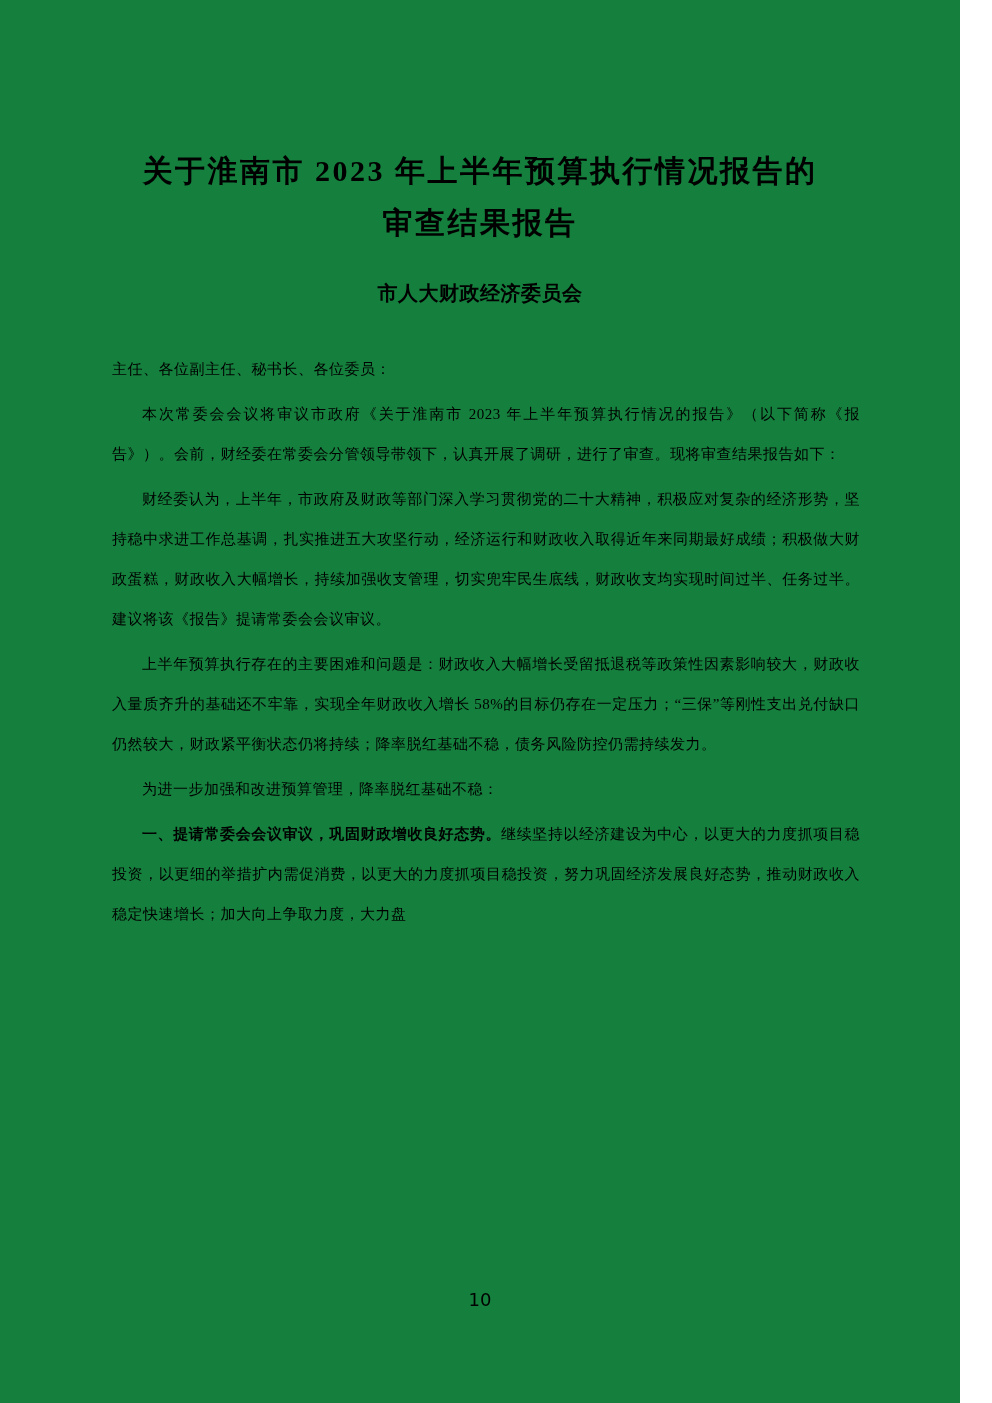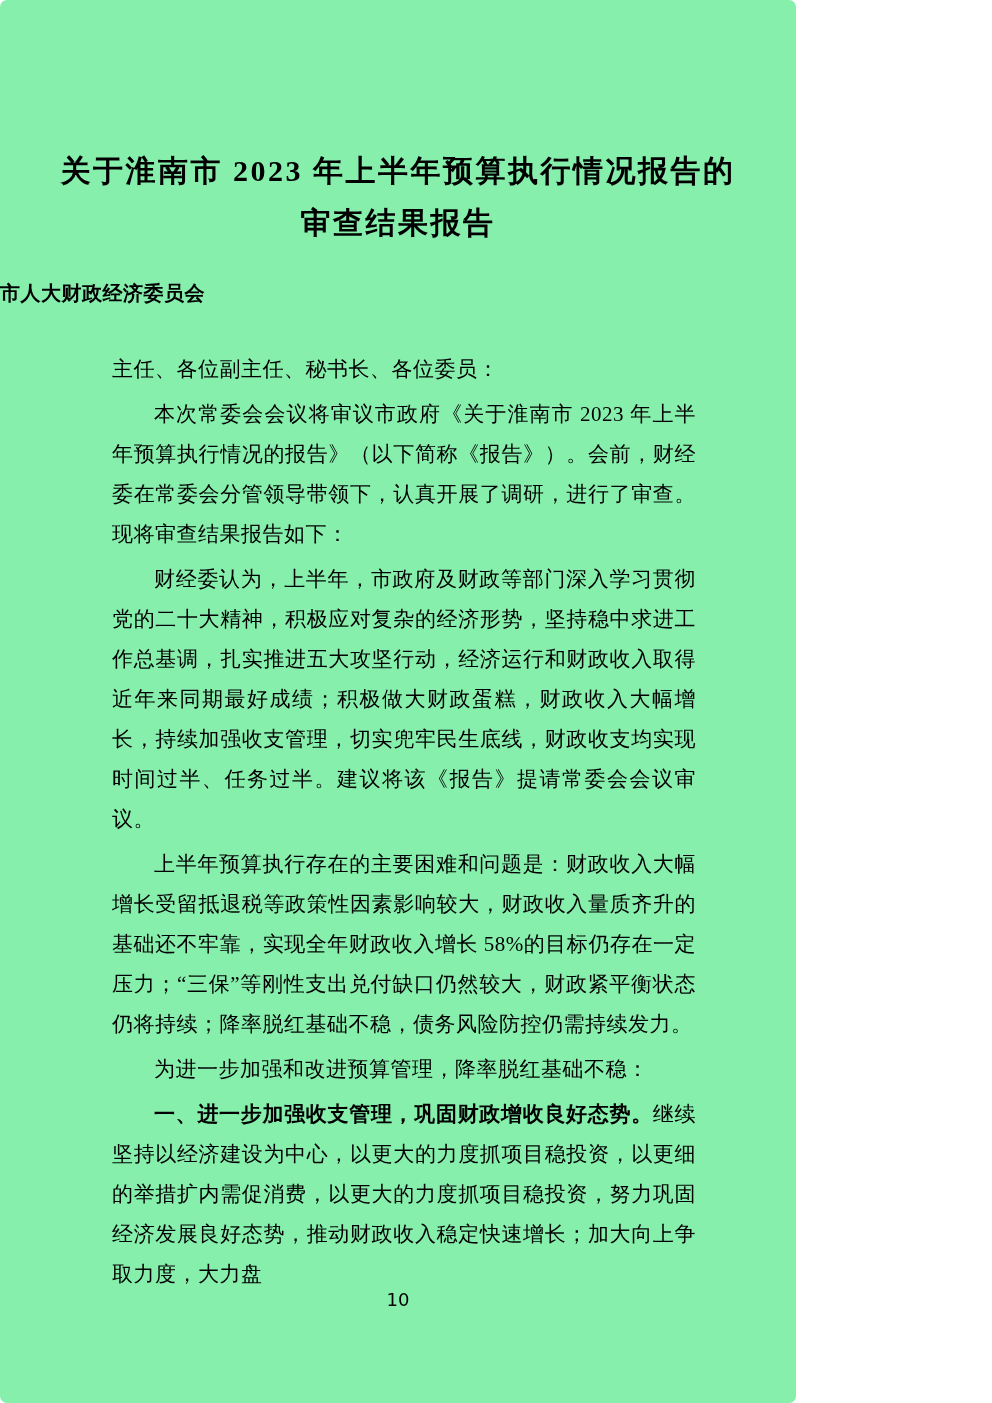--- a/index.html
+++ b/index.html
@@ -2,50 +2,49 @@
 <html><head>
 <meta charset="utf-8">
 <style>
   html, body {
     margin: 0;
     padding: 0;
     background: #ffffff;
   }
   .page {
     position: relative;
-    width: 796px;
+    width: 960px;
     height: 1403px;
-    background: #86efac;
+    background: #15803d;
     color: #000000;
     overflow: hidden;
     font-family: "Liberation Serif", "DejaVu Serif", serif;
-    border-radius: 7px;
   }
   .doc-title {
     margin: 145px 60px 0 60px;
     text-align: center;
     font-size: 30px;
     line-height: 52px;
     font-weight: bold;
     letter-spacing: 2.5px;
   }
   .doc-title .title-line {
     display: block;
   }
   .byline {
     margin-top: 28px;
-    text-align: left;
+    text-align: center;
     font-size: 20px;
     line-height: 33px;
     font-weight: bold;
     letter-spacing: 0.5px;
   }
   .doc-body {
     margin: 39px 100px 0 112px;
-    font-size: 21px;
+    font-size: 15px;
     line-height: 40px;
     text-align: justify;
     letter-spacing: 0.5px;
   }
   .doc-body p {
     margin: 0 0 5px 0;
     text-indent: 2em;
   }
   .doc-body p.no-indent {
     text-indent: 0;
@@ -78,20 +77,20 @@
   <div class="byline">
     <div>市人大财政经济委员会</div>
   </div>
 
   <div class="doc-body">
     <p class="no-indent">主任、各位副主任、秘书长、各位委员：</p>
     <p>本次常委会会议将审议市政府《关于淮南市 2023 年上半年预算执行情况的报告》（以下简称《报告》）。会前，财经委在常委会分管领导带领下，认真开展了调研，进行了审查。现将审查结果报告如下：</p>
     <p>财经委认为，上半年，市政府及财政等部门深入学习贯彻党的二十大精神，积极应对复杂的经济形势，坚持稳中求进工作总基调，扎实推进五大攻坚行动，经济运行和财政收入取得近年来同期最好成绩；积极做大财政蛋糕，财政收入大幅增长，持续加强收支管理，切实兜牢民生底线，财政收支均实现时间过半、任务过半。建议将该《报告》提请常委会会议审议。</p>
     <p>上半年预算执行存在的主要困难和问题是：财政收入大幅增长受留抵退税等政策性因素影响较大，财政收入量质齐升的基础还不牢靠，实现全年财政收入增长 58%的目标仍存在一定压力；“三保”等刚性支出兑付缺口仍然较大，财政紧平衡状态仍将持续；降率脱红基础不稳，债务风险防控仍需持续发力。</p>
     <p>为进一步加强和改进预算管理，降率脱红基础不稳：</p>
-    <p><strong class="rec-head">一、进一步加强收支管理，巩固财政增收良好态势。</strong><span>继续坚持以经济建设为中心，以更大的力度抓项目稳投资，以更细的举措扩内需促消费，以更大的力度抓项目稳投资，努力巩固经济发展良好态势，推动财政收入稳定快速增长；加大向上争取力度，大力盘</span></p>
+    <p><strong class="rec-head">一、提请常委会会议审议，巩固财政增收良好态势。</strong><span>继续坚持以经济建设为中心，以更大的力度抓项目稳投资，以更细的举措扩内需促消费，以更大的力度抓项目稳投资，努力巩固经济发展良好态势，推动财政收入稳定快速增长；加大向上争取力度，大力盘</span></p>
   </div>
 
   <div class="page-footer">
     <span>10</span>
   </div>
 
 </div>
 
 </body></html>

